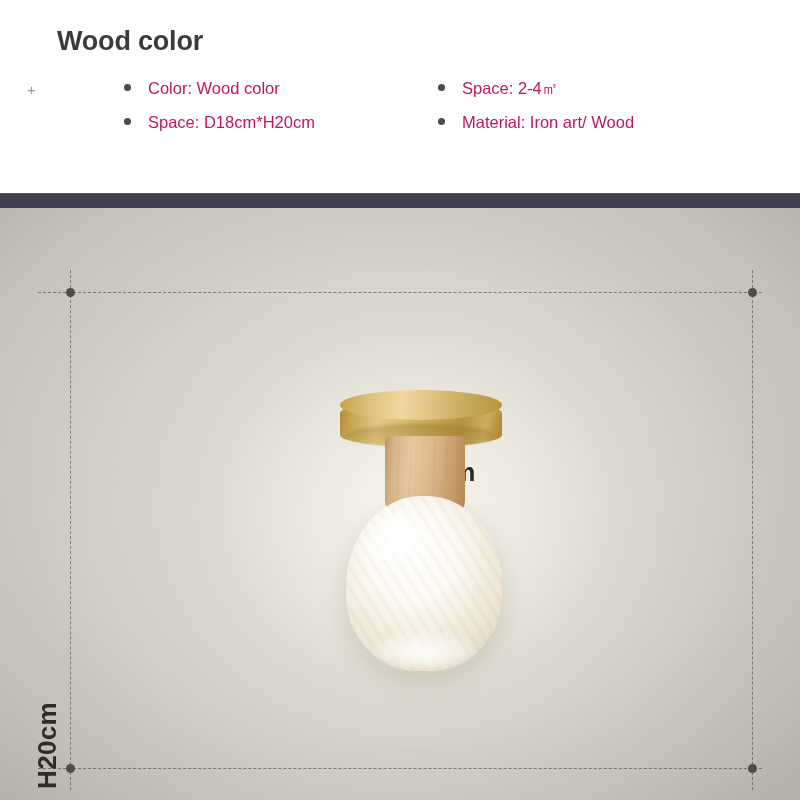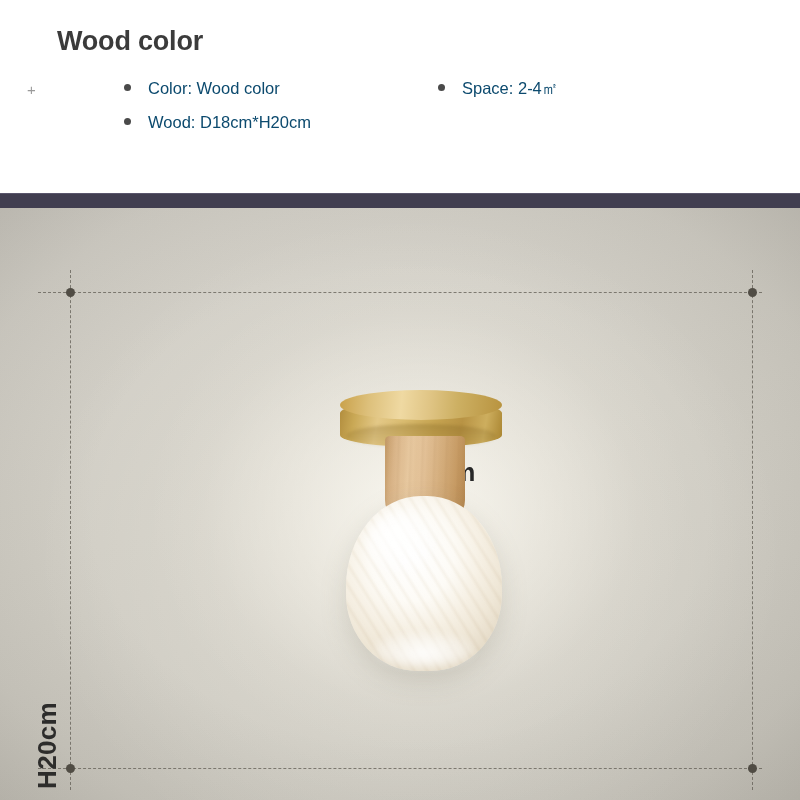--- a/index.html
+++ b/index.html
@@ -64,21 +64,21 @@
     height: 7px;
     border-radius: 50%;
     background: #4a4a4a;
     flex: 0 0 auto;
     margin-right: 17px;
     position: relative;
     top: -3px;
   }
   .spec-text {
     font-size: 16.5px;
-    color: #0c4a6e;
+    color: #be185d;
     white-space: nowrap;
     line-height: 1;
   }
 
   
   #divider-band {
     position: absolute;
     left: 0; top: 193px;
     width: 800px;
     height: 15px;
@@ -292,29 +292,33 @@
 
     <div id="plus-marker">+</div>
 
     <div class="spec-col" id="spec-col-left">
       <div class="spec-item">
         <span class="spec-bullet"></span>
         <span class="spec-text">Color: Wood color</span>
       </div>
       <div class="spec-item">
         <span class="spec-bullet"></span>
-        <span class="spec-text">Wood: D18cm*H20cm</span>
+        <span class="spec-text">Space: D18cm*H20cm</span>
       </div>
     </div>
 
     <div class="spec-col" id="spec-col-right">
       <div class="spec-item">
         <span class="spec-bullet"></span>
         <span class="spec-text">Space: 2-4㎡</span>
       </div>
+      <div class="spec-item">
+        <span class="spec-bullet"></span>
+        <span class="spec-text">Material: Iron art/ Wood</span>
+      </div>
     </div>
 
   </div>
 
   <div id="divider-band"></div>
 
   <div id="photo">
 
     <div class="guide-h" style="left:38px;  top:84px;  width:724px;"></div>
     <div class="guide-h" style="left:38px;  top:560px; width:724px;"></div>

